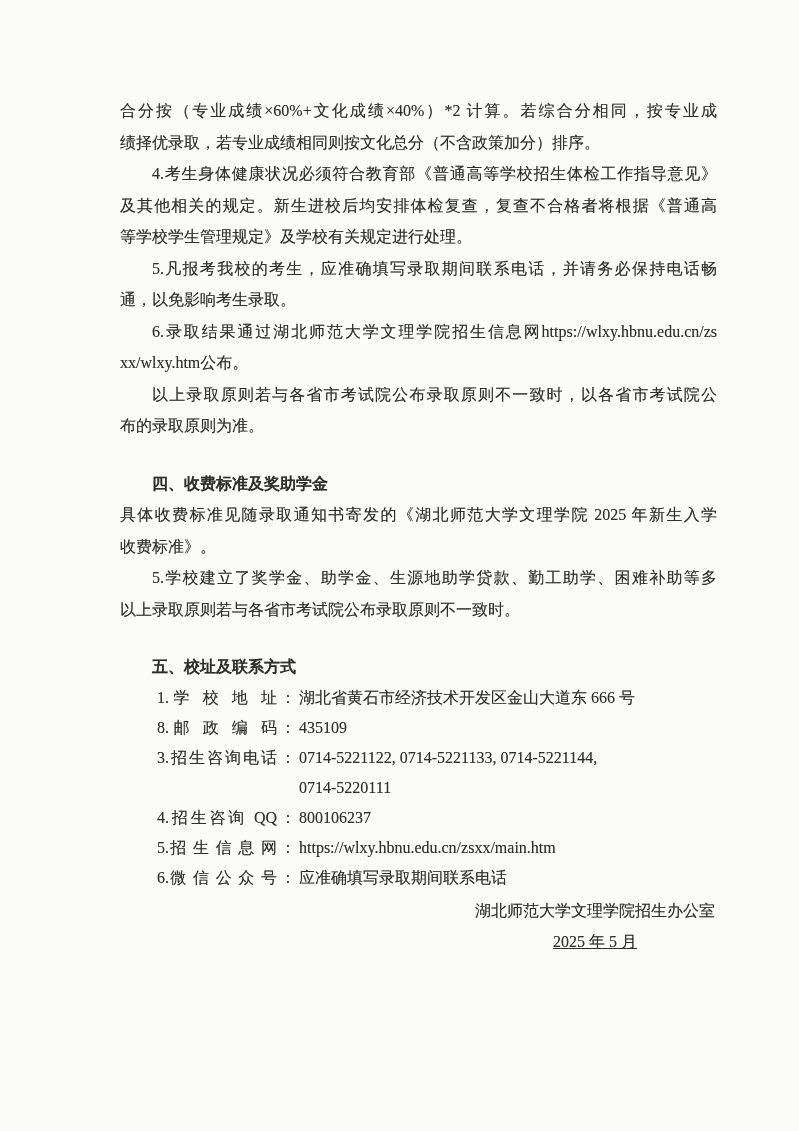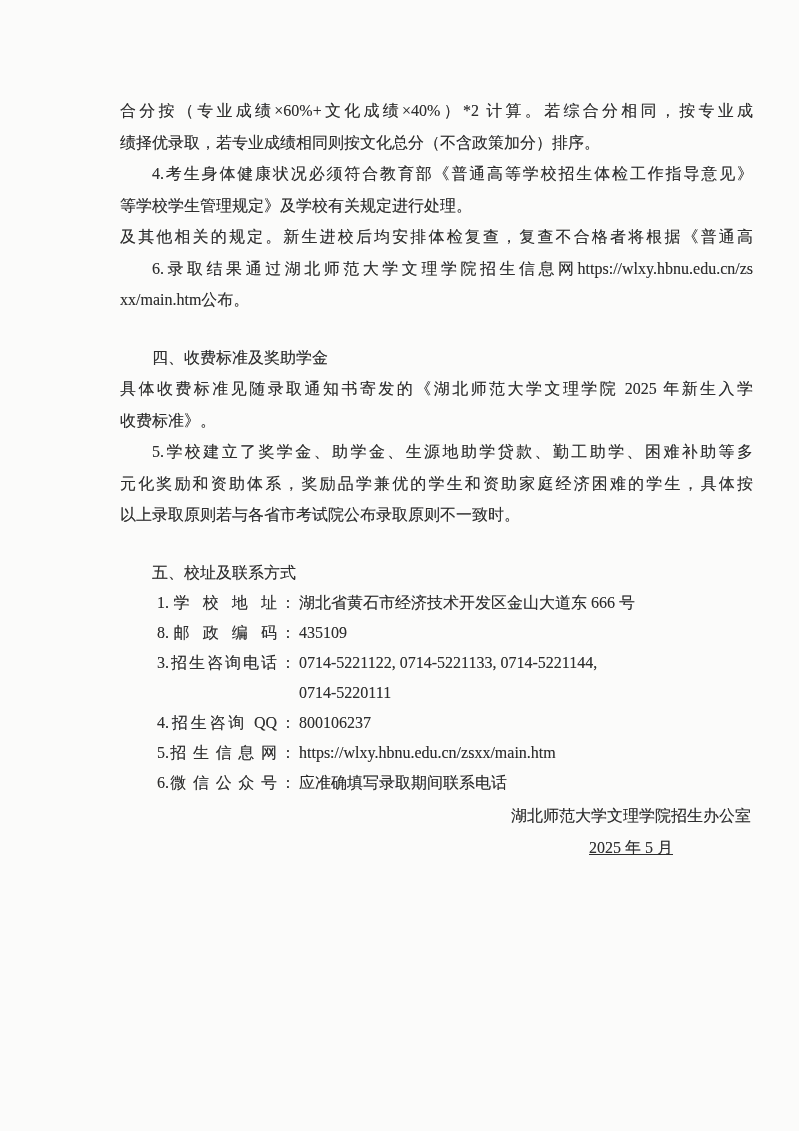--- a/index.html
+++ b/index.html
@@ -6,35 +6,35 @@
   .page {
     position: relative;
     width: 799px;
     height: 1131px;
     margin: 0 auto;
     background: #fbfbfa;
     color: #2e2e2e;
     font-family: "Liberation Serif", "DejaVu Serif", serif;
     font-size: 16px;
     box-sizing: border-box;
-    padding: 95px 46px 0 120px;
+    padding: 95px 82px 0 120px;
     overflow: hidden;
     text-shadow: 0 0 0.6px rgba(46,46,46,0.45);
   }
   .ln {
     line-height: 31.5px;
     text-align: justify;
     text-align-last: justify;
     white-space: pre-wrap;
   }
   .ln.last { text-align-last: left; }
   .ln.indent { text-indent: 2em; }
   .sec-heading {
     font-size: 16px;
-    font-weight: normal;
+    font-weight: bold;
     margin: 26px 0 0 0;
     line-height: 31.5px;
     text-indent: 2em;
   }
   .contacts { margin-left: -8px; }
   .c-row {
     display: grid;
     grid-template-columns: 120px 22px 1fr;
     line-height: 30px;
     margin-left: 45px;
@@ -60,41 +60,48 @@
 
 <div class="page">
 
   <div>
     <div class="ln">合分按（专业成绩×60%+文化成绩×40%）*2 计算。若综合分相同，按专业成</div>
     <div class="ln last">绩择优录取，若专业成绩相同则按文化总分（不含政策加分）排序。</div>
   </div>
 
   <div>
     <div class="ln indent">4.考生身体健康状况必须符合教育部《普通高等学校招生体检工作指导意见》</div>
+    <div class="ln">及其他相关的规定。新生进校后均安排体检复查，复查不合格者将根据《普通高</div>
     <div class="ln last">等学校学生管理规定》及学校有关规定进行处理。</div>
-    <div class="ln">及其他相关的规定。新生进校后均安排体检复查，复查不合格者将根据《普通高</div>
   </div>
 
+  <div>
+    <div class="ln indent">5.凡报考我校的考生，应准确填写录取期间联系电话，并请务必保持电话畅</div>
+    <div class="ln last">通，以免影响考生录取。</div>
+  </div>
 
   <div>
     <div class="ln indent">6.录取结果通过湖北师范大学文理学院招生信息网https://wlxy.hbnu.edu.cn/zs</div>
-    <div class="ln last">xx/main.htm公布。</div>
+    <div class="ln last">xx/wlxy.htm公布。</div>
   </div>
 
+  <div>
+    <div class="ln indent">以上录取原则若与各省市考试院公布录取原则不一致时，以各省市考试院公</div>
+    <div class="ln last">布的录取原则为准。</div>
+  </div>
 
   <h2 class="sec-heading">四、收费标准及奖助学金</h2>
 
   <div>
     <div class="ln">具体收费标准见随录取通知书寄发的《湖北师范大学文理学院 2025 年新生入学</div>
     <div class="ln last">收费标准》。</div>
   </div>
 
   <div>
     <div class="ln indent">5.学校建立了奖学金、助学金、生源地助学贷款、勤工助学、困难补助等多</div>
-    <div class="ln">元化奖励和资助体系，奖励品学兼优的学生和资助家庭经济困难的学生，具体按</div>
     <div class="ln last">以上录取原则若与各省市考试院公布录取原则不一致时。</div>
   </div>
 
   <h2 class="sec-heading">五、校址及联系方式</h2>
 
   <div class="contacts">
     <div class="c-row">
       <span class="c-label">1.学 校 地 址</span>
       <span class="c-colon">:</span>
       <span class="c-value">湖北省黄石市经济技术开发区金山大道东 666 号</span>

